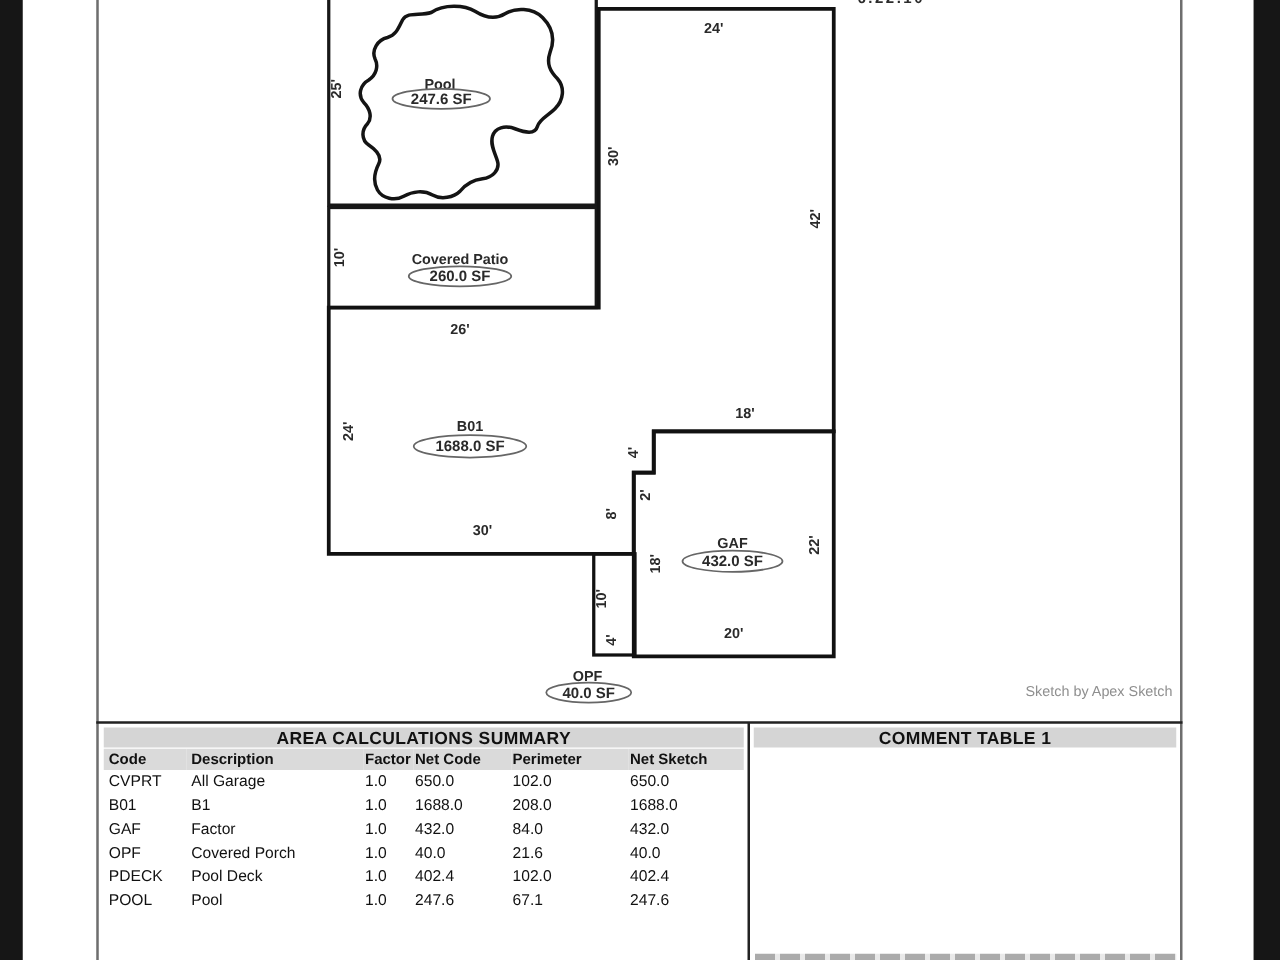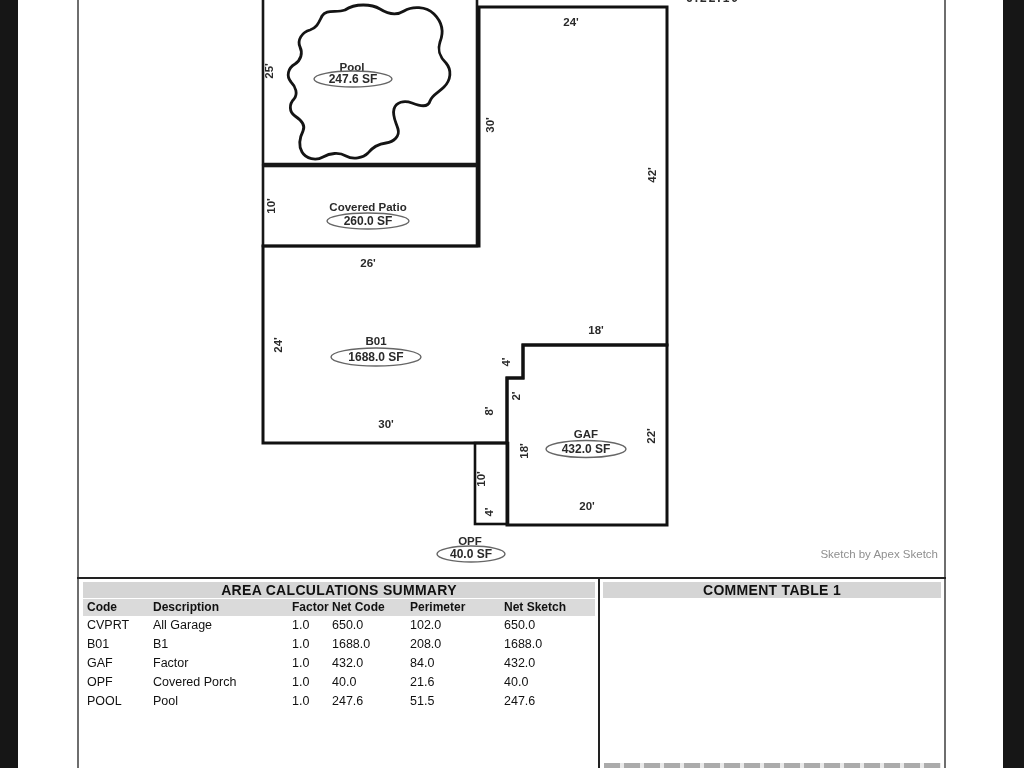--- a/index.html
+++ b/index.html
@@ -158,25 +158,33 @@
         </tr>
         <tr>
           <td class="l">OPF</td>
           <td class="l">Covered Porch</td>
           <td class="r">1.0</td>
           <td class="r">40.0</td>
           <td class="r">21.6</td>
           <td class="r">40.0</td>
         </tr>
         <tr>
+          <td class="l">PDECK</td>
+          <td class="l">Pool Deck</td>
+          <td class="r">1.0</td>
+          <td class="r">402.4</td>
+          <td class="r">102.0</td>
+          <td class="r">402.4</td>
+        </tr>
+        <tr>
           <td class="l">POOL</td>
           <td class="l">Pool</td>
           <td class="r">1.0</td>
           <td class="r">247.6</td>
-          <td class="r">51.5</td>
+          <td class="r">67.1</td>
           <td class="r">247.6</td>
         </tr>
       </tbody>
   </table>
 
   <div class="tbl-title comment">COMMENT TABLE 1</div>
   <div class="band"></div>
 
   <div class="bar left"></div>
   <div class="bar right"></div>

